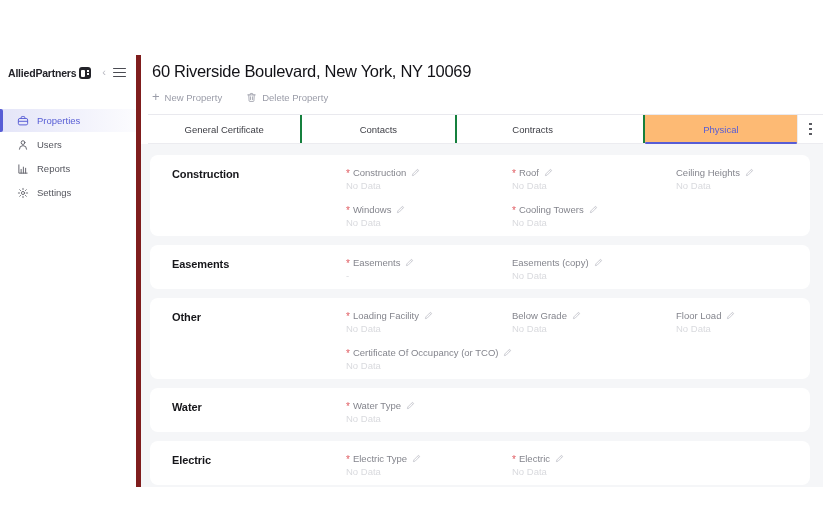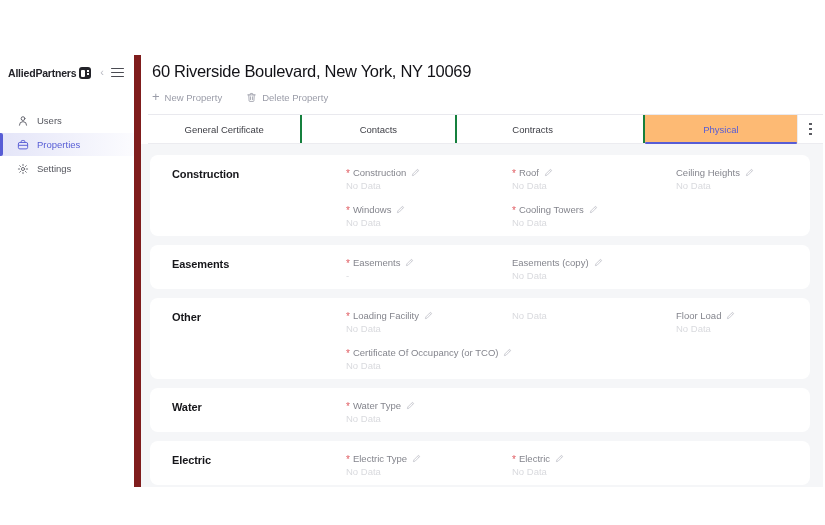--- a/index.html
+++ b/index.html
@@ -2,21 +2,21 @@
 <html><head>
 <meta charset="utf-8">
 <style>
   * { margin:0; padding:0; box-sizing:border-box; }
   html,body { background:#ffffff; }
   body { font-family:"Liberation Sans", sans-serif; width:825px; height:525px; overflow:hidden; position:relative; }
 
   .app { position:absolute; top:55px; left:0; width:823px; height:432px; display:flex; background:#fff; }
 
   
-  .sidebar { width:141px; min-width:141px; background:#fff; border-right:7px solid #7f1d1d; display:flex; flex-direction:column; }
+  .sidebar { width:141px; min-width:141px; background:#fff; border-right:5px solid #7f1d1d; display:flex; flex-direction:column; }
   .logo-row { display:flex; align-items:center; padding:9px 10px 0 8px; height:26px; }
   .logo-text { font-size:10.5px; font-weight:bold; color:#232329; letter-spacing:-0.2px; }
   .logo-mark { width:12px; height:12px; background:#232329; border-radius:3px; margin-left:3px; position:relative; flex:none; }
   .logo-mark:before { content:""; position:absolute; left:2px; top:3px; width:4px; height:7px; background:#fff; border-radius:1px; }
   .logo-mark:after { content:""; position:absolute; right:2px; top:3px; width:2px; height:2px; background:#fff; box-shadow:0 3px 0 #fff; }
   .logo-spacer { flex:1; }
   .collapse-icon { color:#b9bac2; font-size:11px; margin-right:7px; cursor:pointer; line-height:1; }
   .hamburger-icon { width:13px; height:9px; display:flex; flex-direction:column; justify-content:space-between; cursor:pointer; }
   .hamburger-icon i { display:block; height:1.4px; background:#4a4b52; border-radius:1px; }
 
@@ -68,38 +68,49 @@
       <span class="logo-mark"></span>
       <span class="logo-spacer"></span>
       <span class="collapse-icon">‹</span>
       <span class="hamburger-icon">
           <i></i>
           <i></i>
           <i></i>
         </span>
     </div>
     <nav class="nav" id="nav">
-        <div class="nav-item">
-          <span class="nav-icon">
-            <svg viewBox="0 0 16 16" fill="none" stroke="currentColor" stroke-width="1.3" stroke-linecap="round">
-              <circle cx="8" cy="4.8" r="2.5"></circle>
-              <path d="M3.2 13.6a4.8 4.8 0 0 1 9.6 0"></path>
-            </svg>
-          </span>
-          <span>Users</span>
-        </div>
         <div class="nav-item active">
           <span class="nav-icon">
             <svg viewBox="0 0 16 16" fill="none" stroke="currentColor" stroke-width="1.3" stroke-linejoin="round">
               <rect x="1.8" y="4.6" width="12.4" height="8.6" rx="2"></rect>
               <path d="M5.6 4.6V3.4A1.4 1.4 0 0 1 7 2h2a1.4 1.4 0 0 1 1.4 1.4v1.2"></path>
               <path d="M1.8 8.4h12.4"></path>
             </svg>
           </span>
           <span>Properties</span>
+        </div>
+        <div class="nav-item">
+          <span class="nav-icon">
+            <svg viewBox="0 0 16 16" fill="none" stroke="currentColor" stroke-width="1.3" stroke-linecap="round">
+              <circle cx="8" cy="4.8" r="2.5"></circle>
+              <path d="M3.2 13.6a4.8 4.8 0 0 1 9.6 0"></path>
+            </svg>
+          </span>
+          <span>Users</span>
+        </div>
+        <div class="nav-item">
+          <span class="nav-icon">
+            <svg viewBox="0 0 16 16" fill="none" stroke="currentColor" stroke-width="1.3" stroke-linecap="round" stroke-linejoin="round">
+              <path d="M2.5 2.5v11h11"></path>
+              <path d="M5.5 13.5V8.5"></path>
+              <path d="M8.5 13.5V5.5"></path>
+              <path d="M11.5 13.5V7"></path>
+            </svg>
+          </span>
+          <span>Reports</span>
         </div>
         <div class="nav-item">
           <span class="nav-icon">
             <svg viewBox="0 0 16 16" fill="none" stroke="currentColor" stroke-width="1.2" stroke-linecap="round">
               <circle cx="8" cy="8" r="2.1"></circle>
               <path d="M8 1.8v1.7M8 12.5v1.7M1.8 8h1.7M12.5 8h1.7M3.6 3.6l1.2 1.2M11.2 11.2l1.2 1.2M12.4 3.6l-1.2 1.2M4.8 11.2l-1.2 1.2"></path>
             </svg>
           </span>
           <span>Settings</span>
         </div>
@@ -267,20 +278,29 @@
                   <span class="pencil">
                     <svg viewBox="0 0 16 16" fill="none" stroke="currentColor" stroke-width="1.3" stroke-linejoin="round">
                       <path d="M2.5 13.5l.8-3 7.5-7.5a1.3 1.3 0 0 1 1.8 0l.4.4a1.3 1.3 0 0 1 0 1.8l-7.5 7.5-3 .8z"></path>
                       <path d="M9.8 4l2.2 2.2"></path>
                     </svg>
                   </span>
                 </div>
                 <div class="field-value">No Data</div>
               </div>
               <div class="field">
+                <div class="field-label">
+                  <span>Below Grade</span>
+                  <span class="pencil">
+                    <svg viewBox="0 0 16 16" fill="none" stroke="currentColor" stroke-width="1.3" stroke-linejoin="round">
+                      <path d="M2.5 13.5l.8-3 7.5-7.5a1.3 1.3 0 0 1 1.8 0l.4.4a1.3 1.3 0 0 1 0 1.8l-7.5 7.5-3 .8z"></path>
+                      <path d="M9.8 4l2.2 2.2"></path>
+                    </svg>
+                  </span>
+                </div>
                 <div class="field-value">No Data</div>
               </div>
               <div class="field">
                 <div class="field-label">
                   <span>Floor Load</span>
                   <span class="pencil">
                     <svg viewBox="0 0 16 16" fill="none" stroke="currentColor" stroke-width="1.3" stroke-linejoin="round">
                       <path d="M2.5 13.5l.8-3 7.5-7.5a1.3 1.3 0 0 1 1.8 0l.4.4a1.3 1.3 0 0 1 0 1.8l-7.5 7.5-3 .8z"></path>
                       <path d="M9.8 4l2.2 2.2"></path>
                     </svg>

